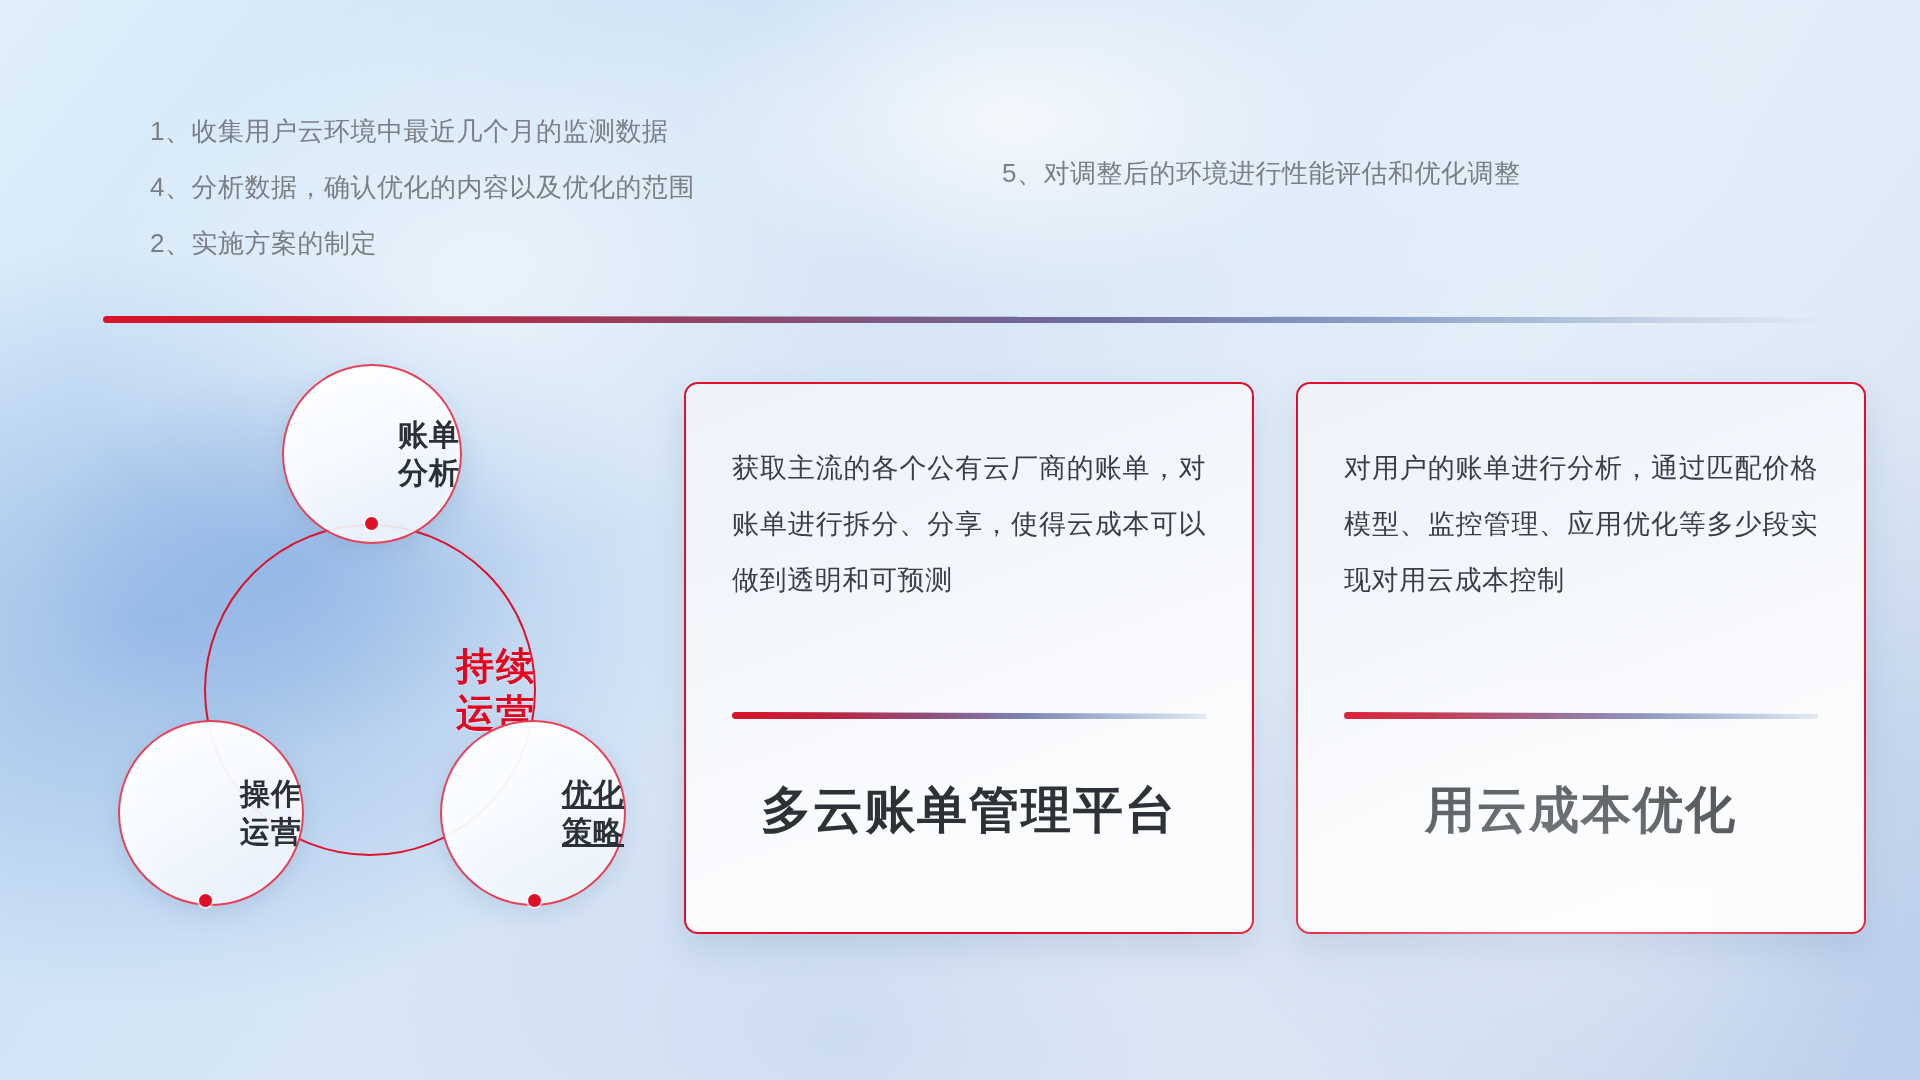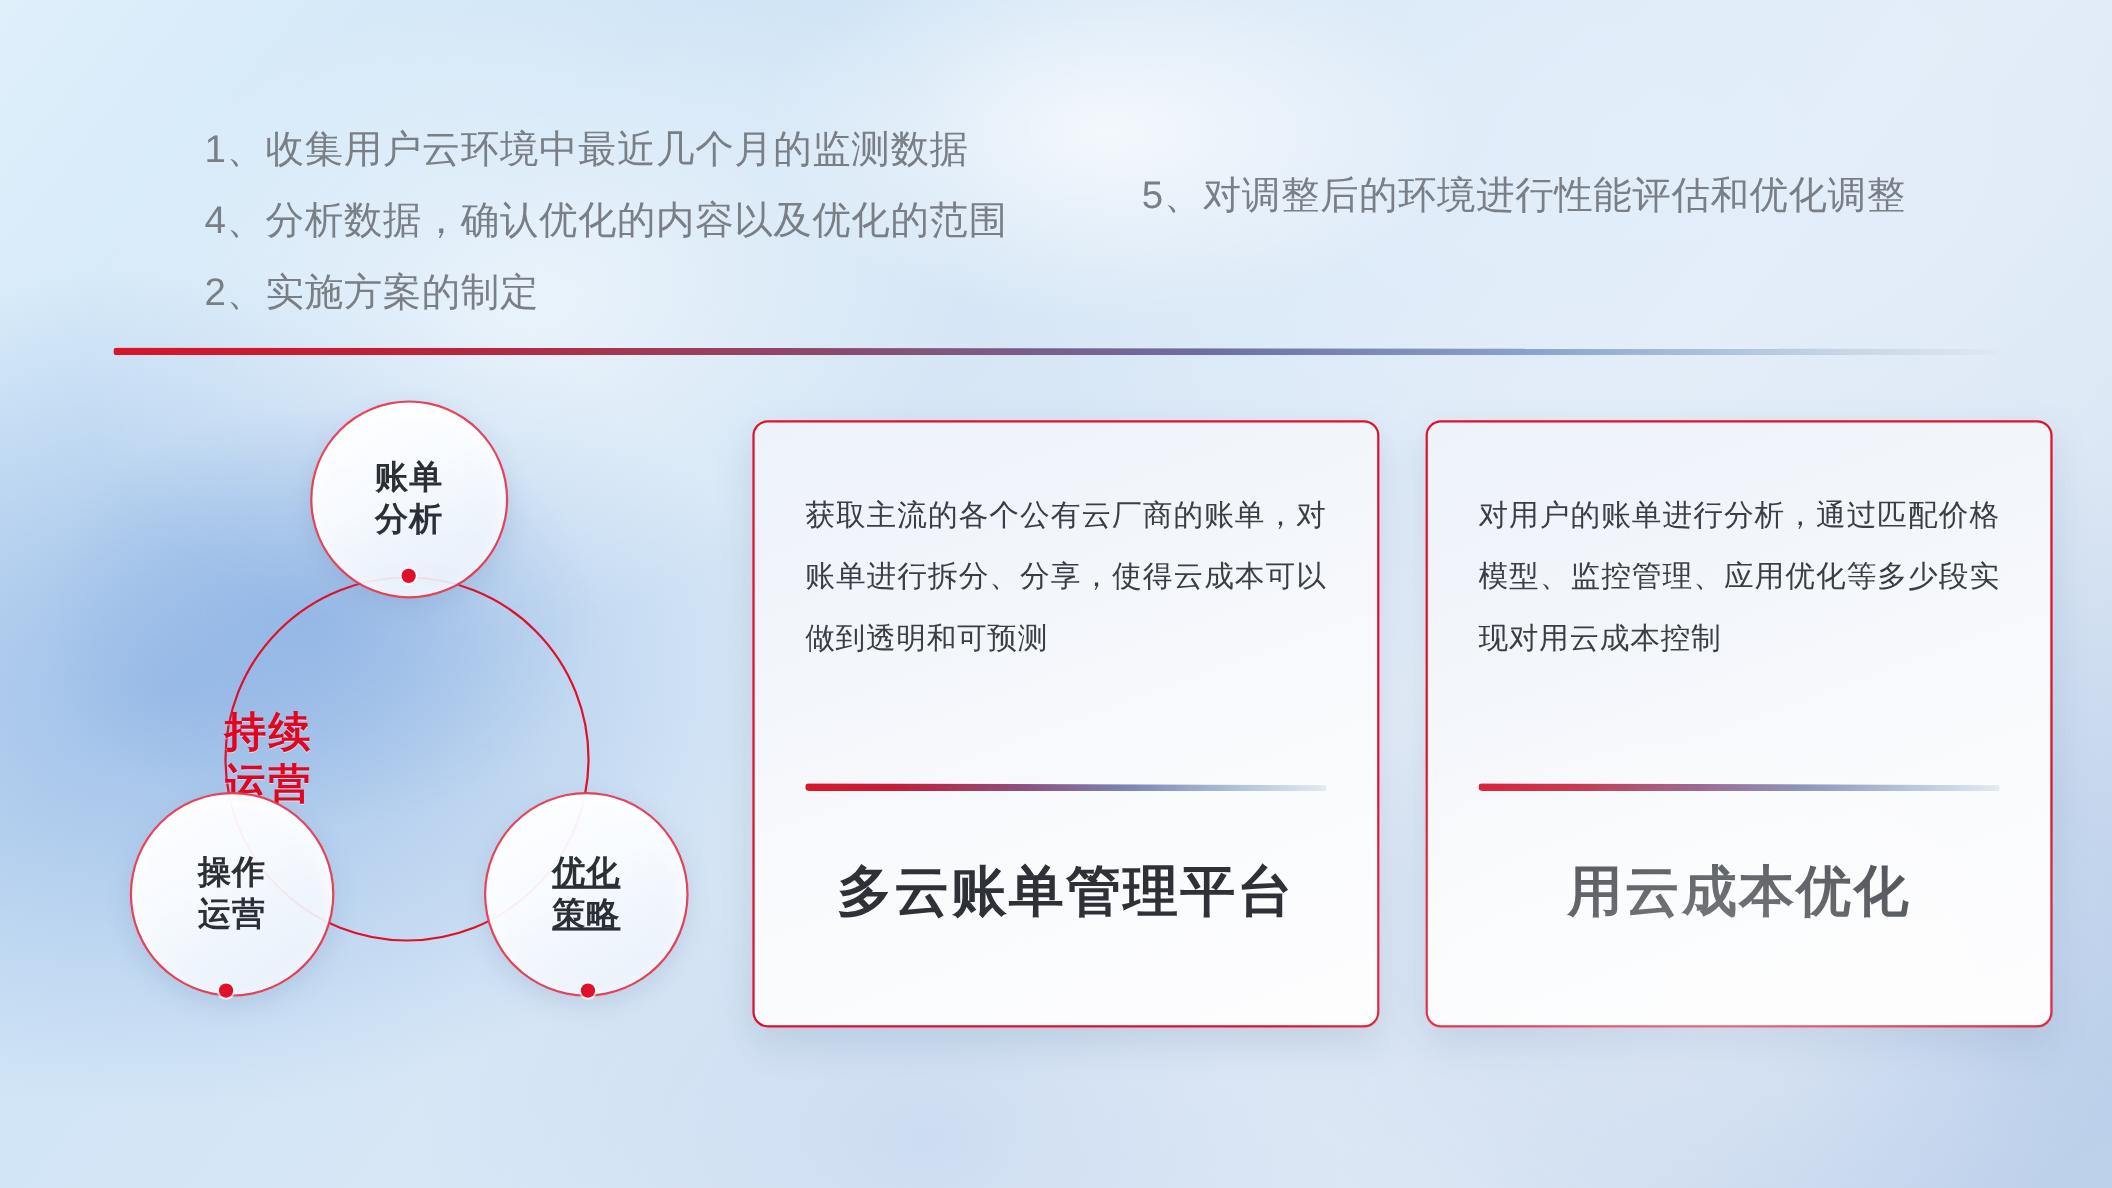--- a/index.html
+++ b/index.html
@@ -63,25 +63,24 @@
   }
   .band-c {
     left: 980px; top: 560px; width: 980px; height: 620px;
     background: radial-gradient(closest-side, rgba(186,206,234,0.60), rgba(186,206,234,0) 74%);
   }
 
   
   .steps {
     position: absolute;
     color: #7a7f86;
-    font-size: 35px;
+    font-size: 26px;
     line-height: 1.0;
     letter-spacing: 0.5px;
     white-space: nowrap;
-    margin-left: 36px;
   }
   .steps-left { left: 150px; top: 118px; }
   .steps-right { left: 1002px; top: 160px; }
   .step-line {
     margin: 0 0 30px 0;
     font-weight: 400;
   }
   .step-line:last-child { margin-bottom: 0; }
 
   
@@ -119,21 +118,21 @@
   .bubble {
     position: absolute;
     border-radius: 50%;
     box-sizing: border-box;
     border: 2.2px solid rgba(224,16,42,0.78);
     background:
       linear-gradient(150deg, rgba(255,255,255,0.97) 0%, rgba(250,252,255,0.95) 42%, rgba(232,240,250,0.88) 100%);
     box-shadow: 0 8px 22px rgba(90,120,165,0.18), inset 0 6px 18px rgba(255,255,255,0.85);
     display: flex;
     flex-direction: column;
-    align-items: center;
+    align-items: flex-end;
     justify-content: center;
     color: #2b2f36;
     font-size: 30px;
     font-weight: 700;
     line-height: 1.28;
     letter-spacing: 1px;
     text-align: center;
   }
   .bubble-top {
     left: 182px;
@@ -157,21 +156,21 @@
   .bubble span { display: block; }
 
   .venn-center {
     position: absolute;
     left: 104px;
     top: 172px;
     width: 332px;
     height: 332px;
     display: flex;
     flex-direction: column;
-    align-items: flex-start;
+    align-items: flex-end;
     justify-content: center;
     color: #e3051f;
     font-size: 38px;
     font-weight: 800;
     line-height: 1.24;
     letter-spacing: 2px;
     text-shadow: 0 1px 0 rgba(255,255,255,0.5);
   }
   .venn-center span { display: block; }
 

